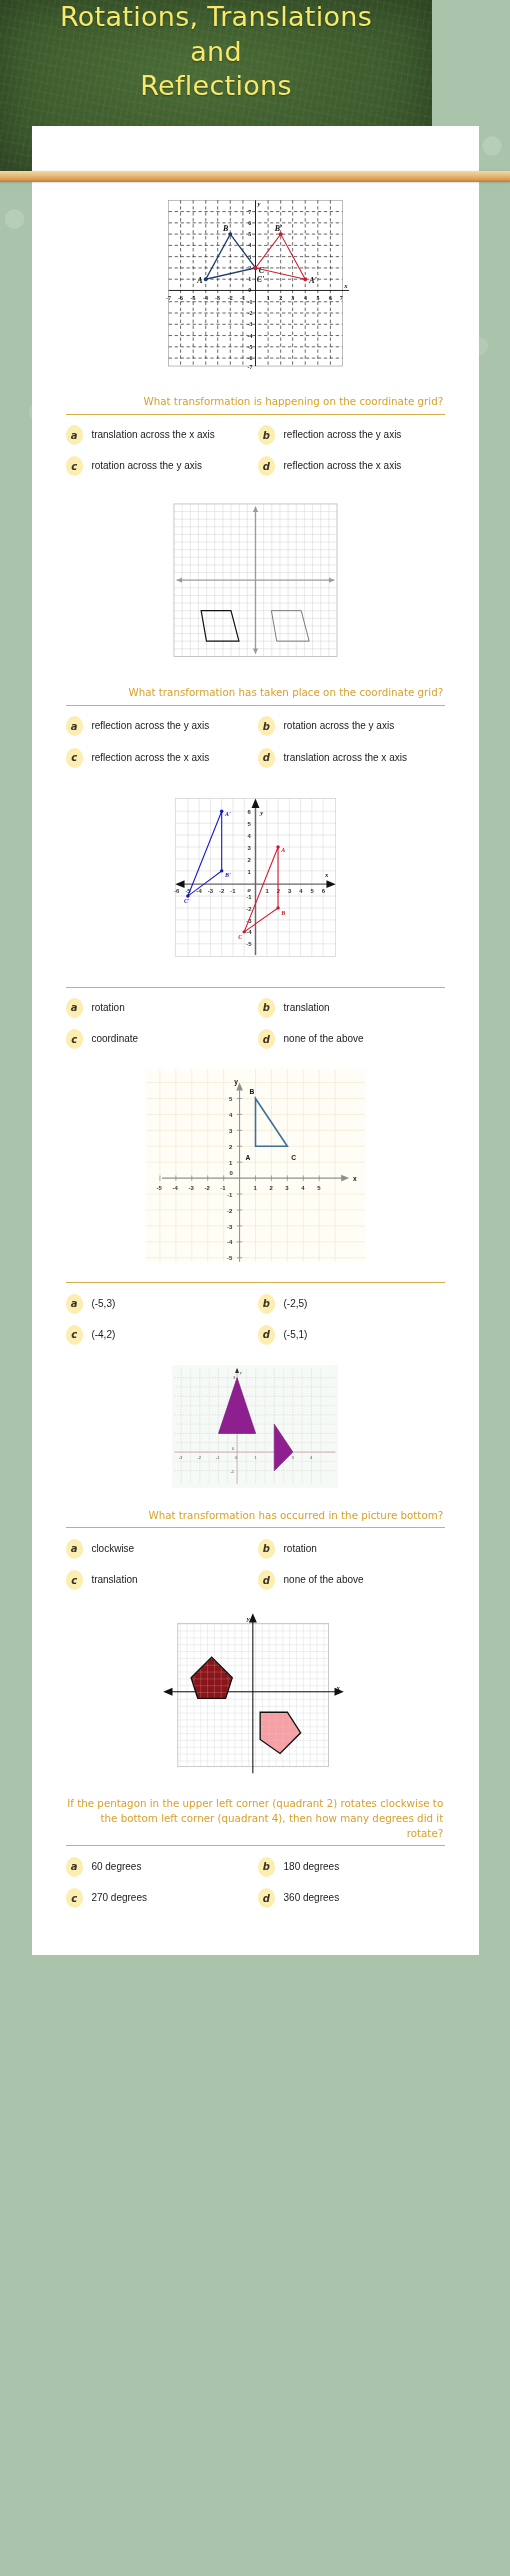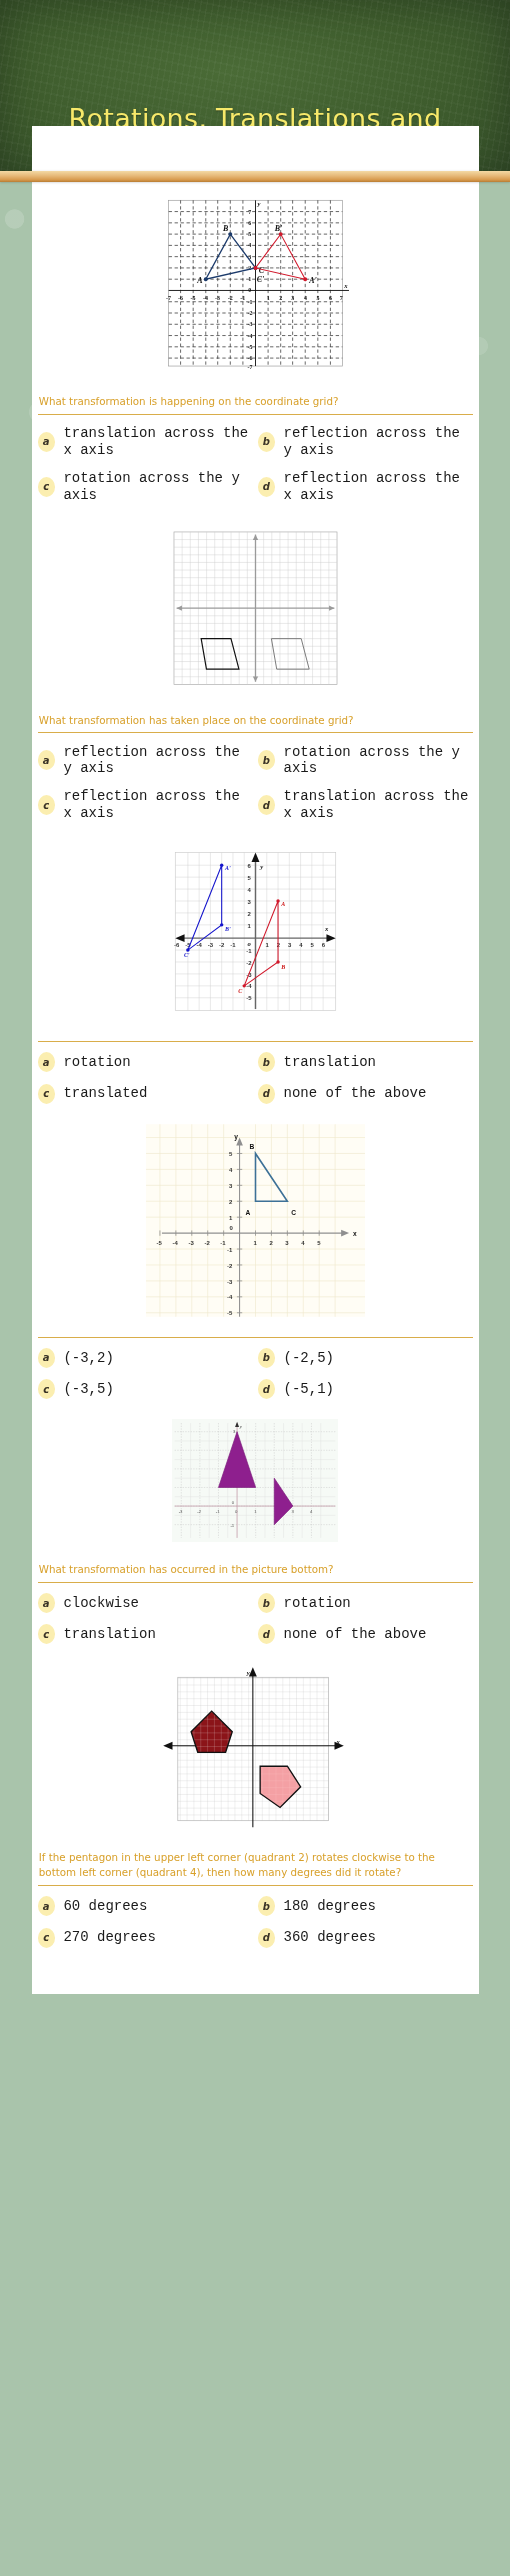--- a/index.html
+++ b/index.html
@@ -21,29 +21,29 @@
       radial-gradient(circle at 40px 412px, rgba(255,255,255,.13) 0 10.6px, rgba(0,0,0,0) 11.3px),
       radial-gradient(circle at 492px 146px, rgba(255,255,255,.16) 0 9.3px, rgba(0,0,0,0) 10px),
       radial-gradient(circle at 479px 346px, rgba(255,255,255,.12) 0 8.6px, rgba(0,0,0,0) 9.3px),
       linear-gradient(#a9c4ab,#a9c4ab);
     overflow:hidden;
   }
 
   
   .board {
     position:relative;
-    width:510px;
+    width:432px;
     height:179px;
     background:
       radial-gradient(ellipse at 45% 40%, #4a6b36 0%, #3e5c2d 55%, #35502a 100%);
     box-shadow: inset 0 0 47px rgba(0,0,0,.28);
     display:flex;
-    align-items:flex-end;
+    align-items:flex-start;
     justify-content:center;
-    padding:0 39px 8px 39px;
+    padding:0 39px 23px 39px;
   }
   .board:before{
     content:"";
     position:absolute; inset:0;
     background:
       repeating-linear-gradient(100deg, rgba(255,255,255,.035) 0 1.3px, rgba(0,0,0,0) 1.3px 6px),
       repeating-linear-gradient(12deg, rgba(255,255,255,.025) 0 2px, rgba(0,0,0,0) 2px 9.3px);
     pointer-events:none;
   }
   .board-title {
@@ -73,21 +73,21 @@
     position:relative;
     margin:0 auto;
     width:447px;
     background:#ffffff;
     top:-53px;
     padding:60px 0 26.6px 0;
     z-index:2;
   }
 
   
-  .qblock { padding:0 6px; margin-bottom:8px; }
+  .qblock { padding:0 34px; margin-bottom:8px;text-align:right; }
 
   .figure { display:flex; justify-content:center; margin:9.3px 0 20px 0; }
 
   .qtext {
     color:#d8a02a;
     font-size:10.3px;
     line-height:1.45;
     font-family:"DejaVu Sans", sans-serif;
     padding:0 1.3px 4.7px 1.3px;
   }
@@ -108,22 +108,22 @@
     width:17.3px; height:20px;
     border-radius:50%;
     background:#fbeeb0;
     color:#3a3326;
     font-size:10px;
     font-weight:600;
     display:flex; align-items:center; justify-content:center;
     font-style:italic;
   }
   .ans-text {
-    font-family:Liberation Mono, monospace;
-    font-size:14px;
+    font-family:Liberation Sans, sans-serif;
+    font-size:10px;
     color:#1a1a1a;
     line-height:1.2;
   }
 
   svg { display:block; }
   .gridline { stroke:#cfcfcf; stroke-width:.7; }
   .gridline-dash { stroke:#1a1a1a; stroke-width:1; stroke-dasharray:5 4; }
   .gridline-dot { stroke:#dddddd; stroke-width:.6; stroke-dasharray:1 2; }
   .axis { stroke:#111; stroke-width:1.4; }
   .axis-gray { stroke:#9a9a9a; stroke-width:2; }
@@ -450,21 +450,21 @@
         <div class="ans">
           <div class="bullet">a</div>
           <div class="ans-text">rotation</div>
         </div>
         <div class="ans">
           <div class="bullet">b</div>
           <div class="ans-text">translation</div>
         </div>
         <div class="ans">
           <div class="bullet">c</div>
-          <div class="ans-text">translated</div>
+          <div class="ans-text">coordinate</div>
         </div>
         <div class="ans">
           <div class="bullet">d</div>
           <div class="ans-text">none of the above</div>
         </div>
       </div>
     </div>
 
     <div class="figure">
       <svg width="219" height="193" viewBox="0 0 330 290">
@@ -555,29 +555,29 @@
         <text class="ptlbl-bk" x="156" y="38">B</text>
         <text class="ptlbl-bk" x="219" y="136">C</text>
       </svg>
     </div>
 
     <div class="qblock">
       <div class="qrule"></div>
       <div class="answers">
         <div class="ans">
           <div class="bullet">a</div>
-          <div class="ans-text">(-3,2)</div>
+          <div class="ans-text">(-5,3)</div>
         </div>
         <div class="ans">
           <div class="bullet">b</div>
           <div class="ans-text">(-2,5)</div>
         </div>
         <div class="ans">
           <div class="bullet">c</div>
-          <div class="ans-text">(-3,5)</div>
+          <div class="ans-text">(-4,2)</div>
         </div>
         <div class="ans">
           <div class="bullet">d</div>
           <div class="ans-text">(-5,1)</div>
         </div>
       </div>
     </div>
 
     <div class="figure">
       <svg width="166" height="123" viewBox="0 0 250 185">

